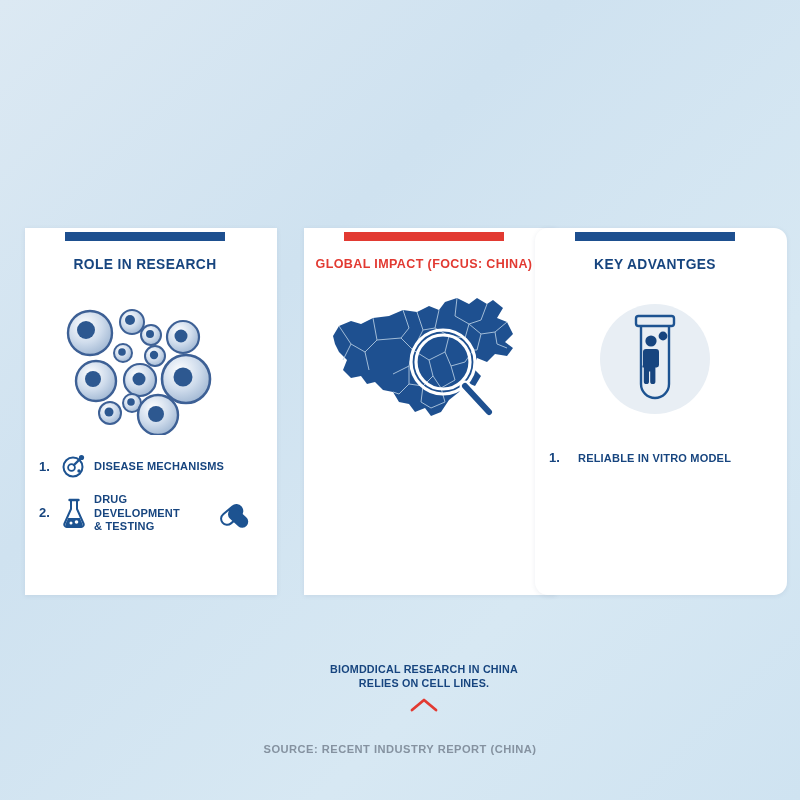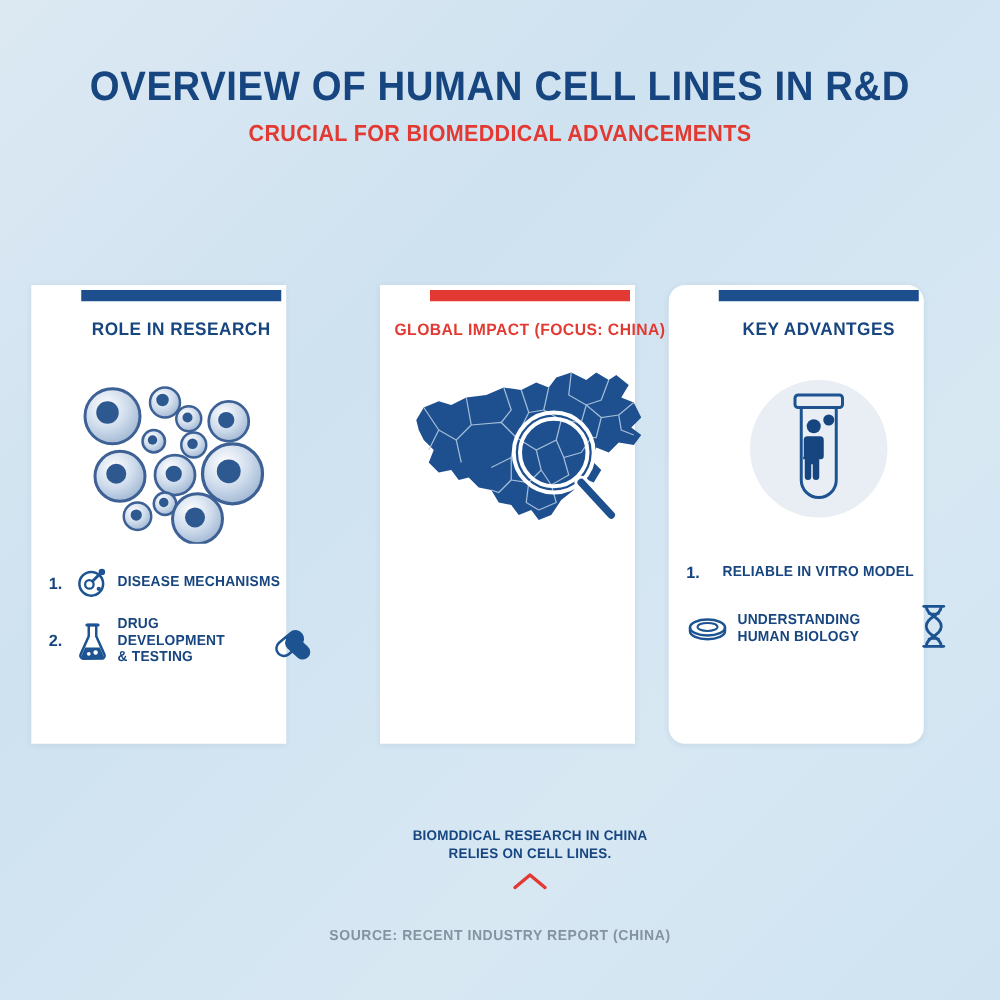--- a/index.html
+++ b/index.html
@@ -21,20 +21,21 @@
     margin-top:9px;font-size:18.5px;font-weight:bold;color:#e23a32;
     letter-spacing:.3px;transform:scaleX(.93);
     font-family:"Liberation Sans Narrow","Liberation Sans",sans-serif;
   }
 
   
   .cards{position:absolute;left:0;top:228px;width:800px;height:370px;}
   .card{
     position:absolute;top:0;width:204px;height:367px;background:#ffffff;
     box-shadow:0 1px 5px rgba(40,70,110,.09);
+    padding-left:48px;
   }
   #card1{left:25px;} #card2{left:280px;margin-left:24px;} #card3{left:535px;border-radius:13px;}
   .card-bar{position:absolute;top:4px;left:40px;width:160px;height:9px;background:#1d4f8f;}
   #card2 .card-bar{background:#e23a32;}
   #card3 .card-bar{background:#1d4f8f;}
   .card-title{
     position:absolute;top:28px;left:0;width:240px;text-align:center;
     font-size:14.5px;font-weight:bold;color:#17457f;letter-spacing:.4px;
     transform:scaleX(.95);
     font-family:"Liberation Sans Narrow","Liberation Sans",sans-serif;
@@ -85,24 +86,20 @@
     font-size:11.6px;font-weight:bold;color:#8592a0;letter-spacing:.5px;
     transform:scaleX(.96);
     font-family:"Liberation Sans Narrow","Liberation Sans",sans-serif;
   }
 </style>
 </head>
 <body>
 
 <div class="stage">
 
-  <div class="header">
-    <div class="title">OVERVIEW OF HUMAN CELL LINES IN R&amp;D</div>
-    <div class="subtitle">CRUCIAL FOR BIOMEDDICAL ADVANCEMENTS</div>
-  </div>
 
   <div class="cards">
 
     <div class="card" id="card1">
       <div class="card-bar" style="background: rgb(29, 79, 143);"></div>
       <div class="card-title">ROLE IN RESEARCH</div>
 
       <div class="art" style="top:72px">
         <svg width="190" height="135" viewBox="0 0 190 135">
           <defs>
@@ -276,43 +273,20 @@
             <circle cx="73" cy="42" r="4.4"></circle>
           </g>
         </svg>
       </div>
 
       <div class="list" style="top:222px">
         <div class="row" style="margin-bottom:18px">
           <span class="num">1.</span>
           <span class="rowtext" style="margin-left:7px">RELIABLE IN VITRO MODEL</span>
         </div>
-        <div class="row">
-          <span class="rowicon">
-            <svg width="34" height="24" viewBox="0 0 34 24">
-              <ellipse cx="17" cy="11" rx="14" ry="6.4" fill="none" stroke="#1d5391" stroke-width="2"></ellipse>
-              <ellipse cx="17" cy="10.5" rx="8" ry="3.2" fill="none" stroke="#1d5391" stroke-width="1.6"></ellipse>
-              <path d="M3 11 v3 a14 6.4 0 0 0 28 0 v-3" fill="none" stroke="#1d5391" stroke-width="2"></path>
-            </svg>
-          </span>
-          <span class="rowtext" style="white-space:pre-line">UNDERSTANDING
-HUMAN BIOLOGY</span>
-          <span class="rowicon trailicon">
-            <svg width="28" height="40" viewBox="0 0 28 40">
-              <g fill="none" stroke="#1d5391" stroke-width="2.2" stroke-linecap="round">
-                <path d="M8 2 C8 10, 20 10, 20 18 C20 26, 8 26, 8 34"></path>
-                <path d="M20 2 C20 10, 8 10, 8 18 C8 26, 20 26, 20 34"></path>
-                <line x1="6" y1="2" x2="22" y2="2"></line>
-                <line x1="6" y1="34" x2="22" y2="34"></line>
-                <line x1="10" y1="8" x2="18" y2="8" stroke-width="1.7"></line>
-                <line x1="10" y1="28" x2="18" y2="28" stroke-width="1.7"></line>
-              </g>
-            </svg>
-          </span>
-        </div>
       </div>
     </div>
 
   </div>
 
   <div class="footer">SOURCE: RECENT INDUSTRY REPORT (CHINA)</div>
 
 </div>
 
 </body></html>

